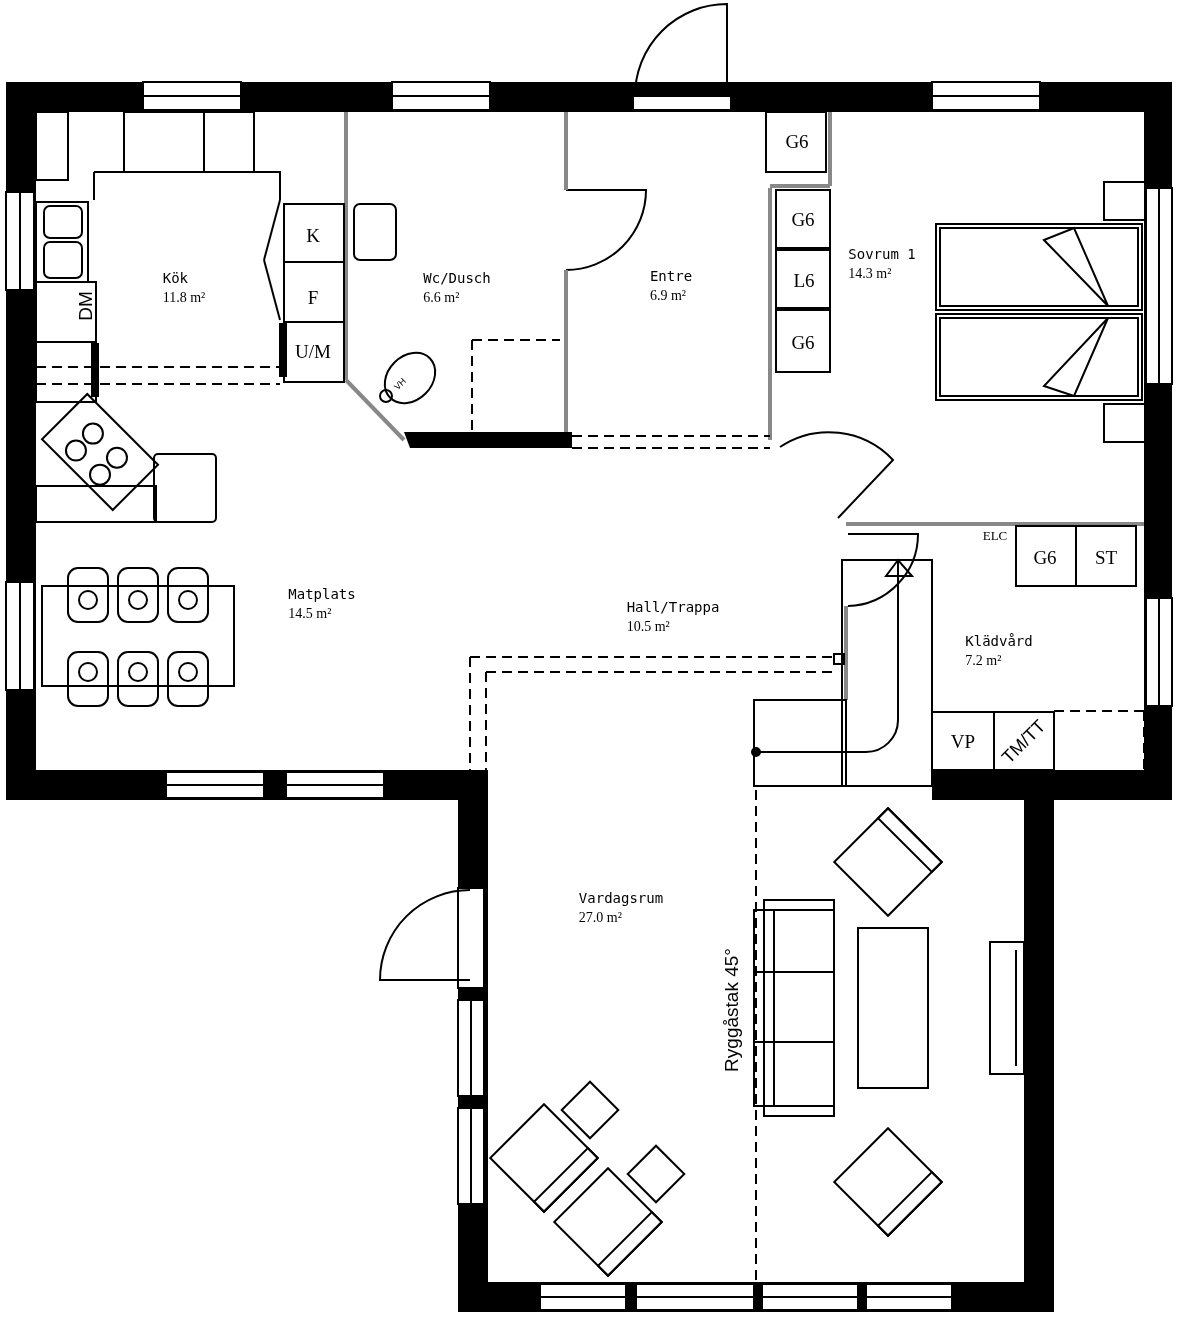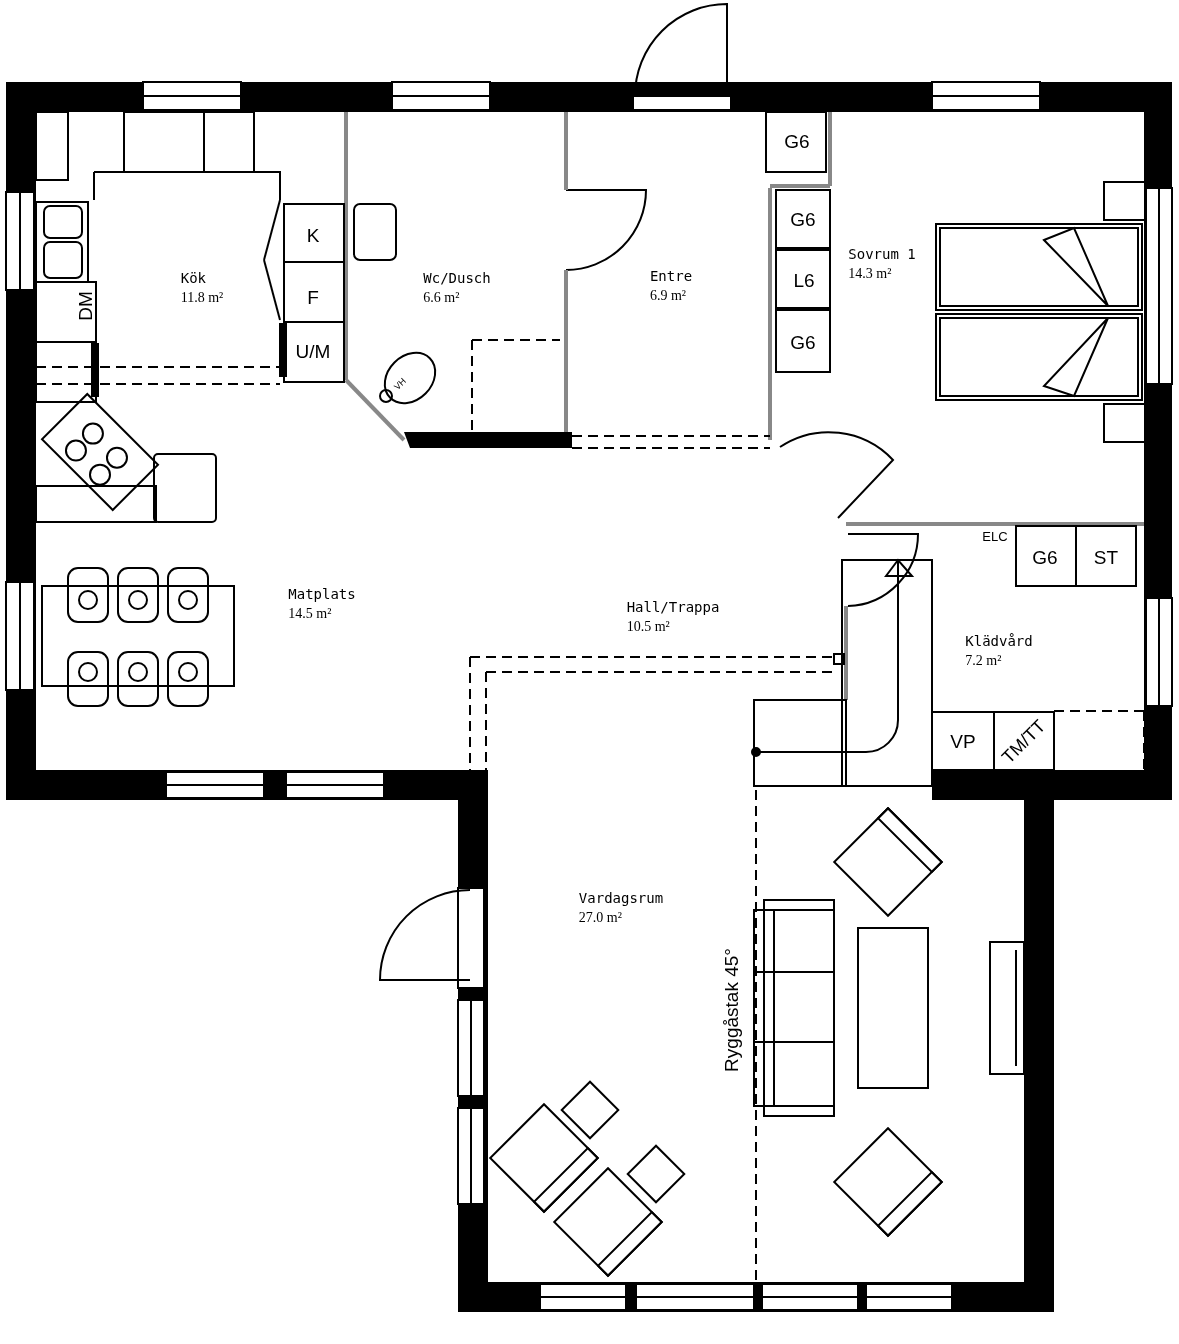--- a/index.html
+++ b/index.html
@@ -1,20 +1,20 @@
 <!DOCTYPE html>
 <html><head>
   <meta charset="utf-8">
   <style>
     html, body { margin: 0; padding: 0; background: #ffffff; }
     body { width: 1179px; height: 1344px; position: relative; overflow: hidden; font-family: "DejaVu Sans Mono", monospace; }
     #plan { position: absolute; left: 0; top: 0; width: 1179px; height: 1344px; }
     .room-label { position: absolute; font-family: "DejaVu Sans Mono", monospace; font-size: 14px; line-height: 20px; color: #000; transform: translateX(-50%); white-space: nowrap; }
     .room-label .area { display: block; font-family: Liberation Serif, serif; }
-    .fix-label { position: absolute; font-family: Liberation Sans, sans-serif; font-size: 19px; color: #000; transform: translate(-50%, -50%); white-space: nowrap; }
+    .fix-label { position: absolute; font-family: Liberation Serif, serif; font-size: 19px; color: #000; transform: translate(-50%, -50%); white-space: nowrap; }
     .fix-small { font-size: 13px; }
     .rot { position: absolute; font-family: "Liberation Sans", sans-serif; font-size: 19px; color: #000; transform: translate(-50%, -50%) rotate(-90deg); white-space: nowrap; }
     .rot45 { position: absolute; font-family: "Liberation Sans", sans-serif; font-size: 18px; color: #000; transform: translate(-50%, -50%) rotate(-45deg); white-space: nowrap; }
   </style>
 </head>
 <body>
 
 <svg id="plan" viewBox="0 0 1179 1344" xmlns="http://www.w3.org/2000/svg">
   <g fill="none" stroke="#000" stroke-width="2">
 
@@ -233,21 +233,21 @@
       <g transform="translate(590 1110) rotate(45)">
         <rect x="-20" y="-20" width="40" height="40"></rect>
       </g>
       <g transform="translate(656 1174) rotate(45)">
         <rect x="-20" y="-20" width="40" height="40"></rect>
       </g>
     </g>
   </g>
 </svg>
 
-<div class="room-label" style="left:202px;top:268px;">
+<div class="room-label" style="left:184px;top:268px;">
   <span>Kök</span>
   <span class="area">11.8 m²</span>
 </div>
 <div class="room-label" style="left:457px;top:268px;">
   <span>Wc/Dusch</span>
   <span class="area">6.6 m²</span>
 </div>
 <div class="room-label" style="left:671px;top:266px;">
   <span>Entre</span>
   <span class="area">6.9 m²</span>

